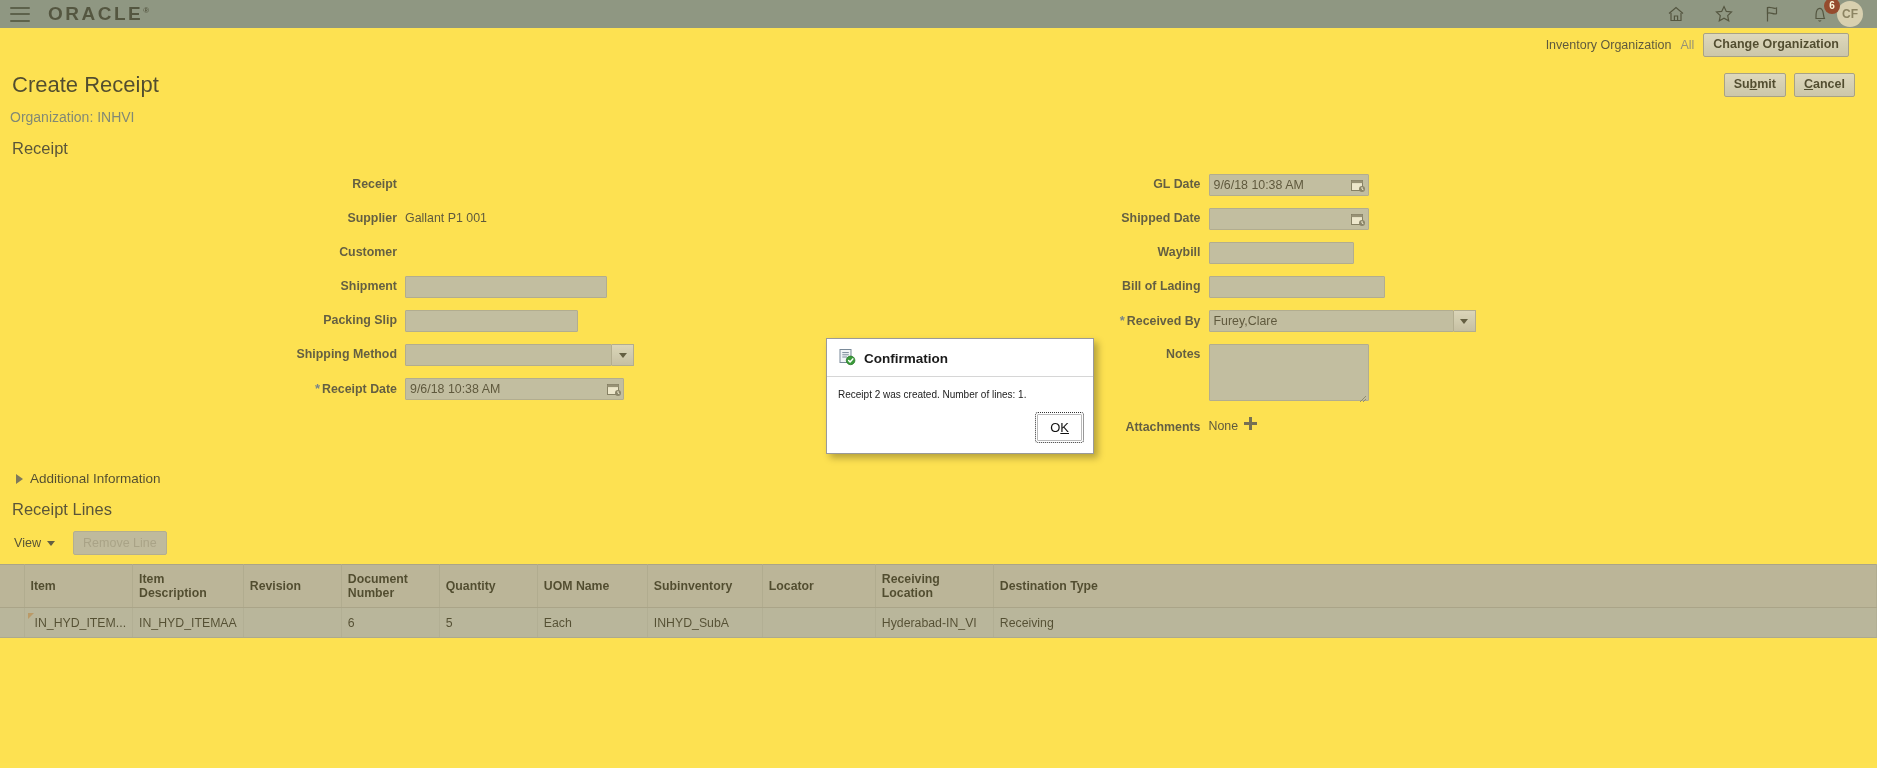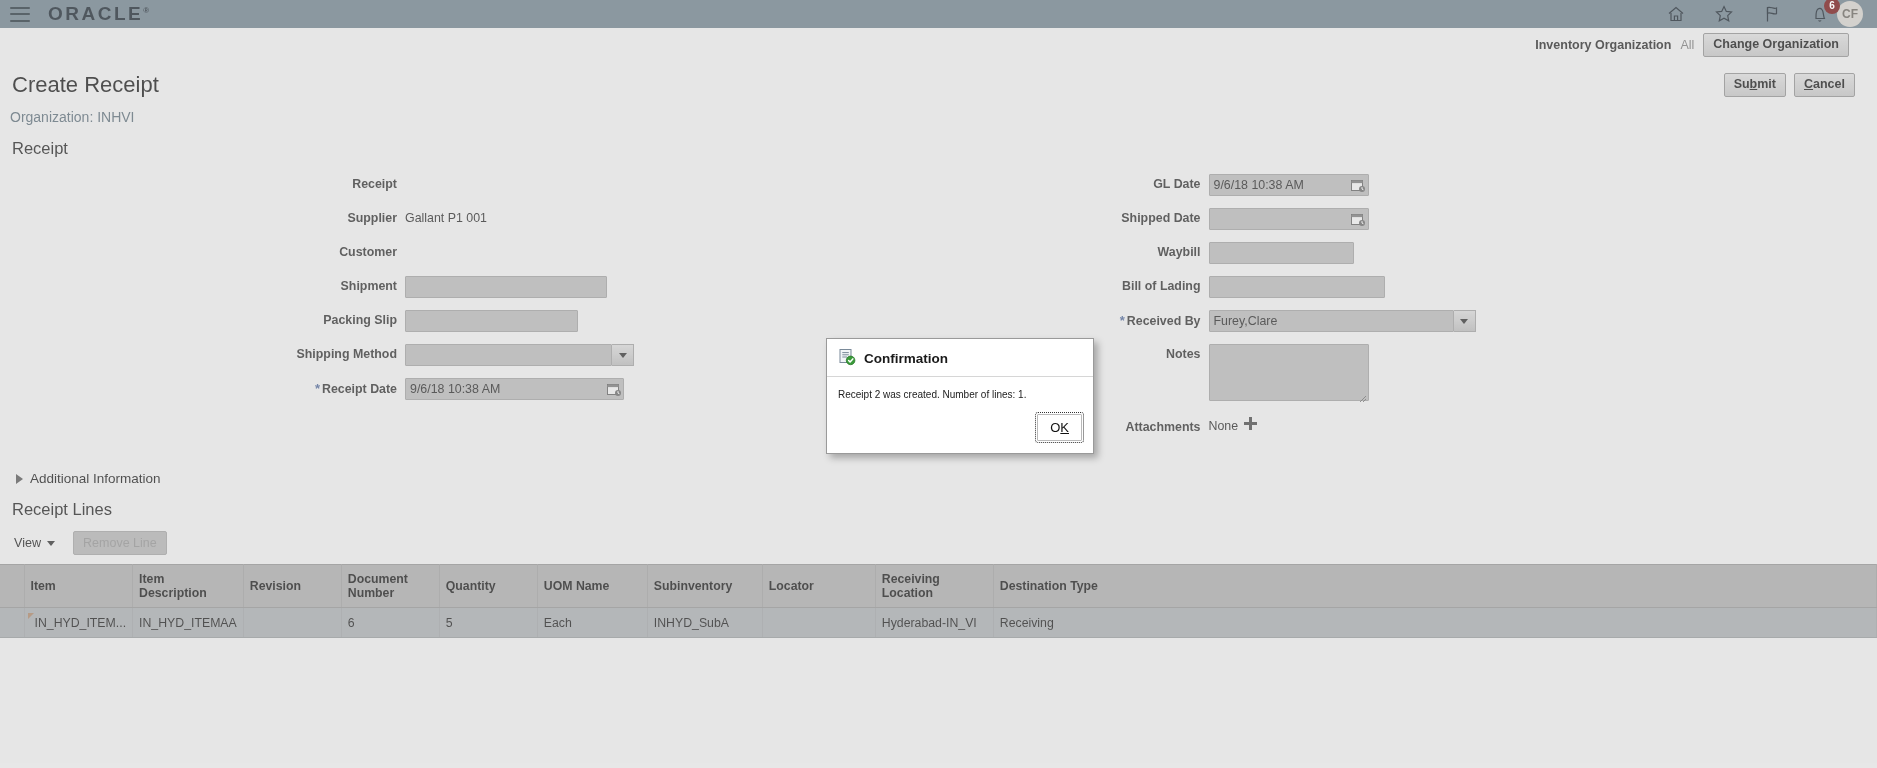--- a/index.html
+++ b/index.html
@@ -8,21 +8,21 @@
     margin: 0; padding: 0;
     width: 1877px; height: 768px;
     overflow: hidden;
     font-family: "Liberation Sans", sans-serif;
   }
   body { background: #a8a8a8; }
 
   
   #page-root {
     position: absolute; inset: 0;
-    background: #e5e5e5;
+    background: #fde047;
   }
   .dimmed { filter: grayscale(0.55) opacity(0.80); }
 
   
   .global-header {
     height: 28px;
     background: #5b8099;
     display: flex; align-items: center;
     padding: 0 14px 0 10px;
     position: relative;
@@ -62,21 +62,21 @@
     display: flex; align-items: center; justify-content: center;
     margin-left: 6px; cursor: pointer;
   }
 
   
   .org-bar {
     height: 34px; display: flex; align-items: center; justify-content: flex-end;
     padding-right: 28px; gap: 9px;
     font-size: 12.5px; color: #333;
   }
-  .org-label { font-weight: bold; color: #2b2b2b; }
+  .org-label { font-weight: normal; color: #2b2b2b; }
   .org-value { color: #777; }
   .btn {
     font-family: "Liberation Sans", sans-serif;
     font-size: 12.5px; font-weight: bold; color: #1a1a1a;
     background: linear-gradient(#d4d4d4, #bcbcbc);
     border: 1px solid #8c8c8c; border-radius: 2px;
     padding: 4px 9px; cursor: pointer; line-height: 1.1;
   }
   .btn:disabled { color: #999; cursor: default; }
   .btn .mn { text-decoration: underline; }

